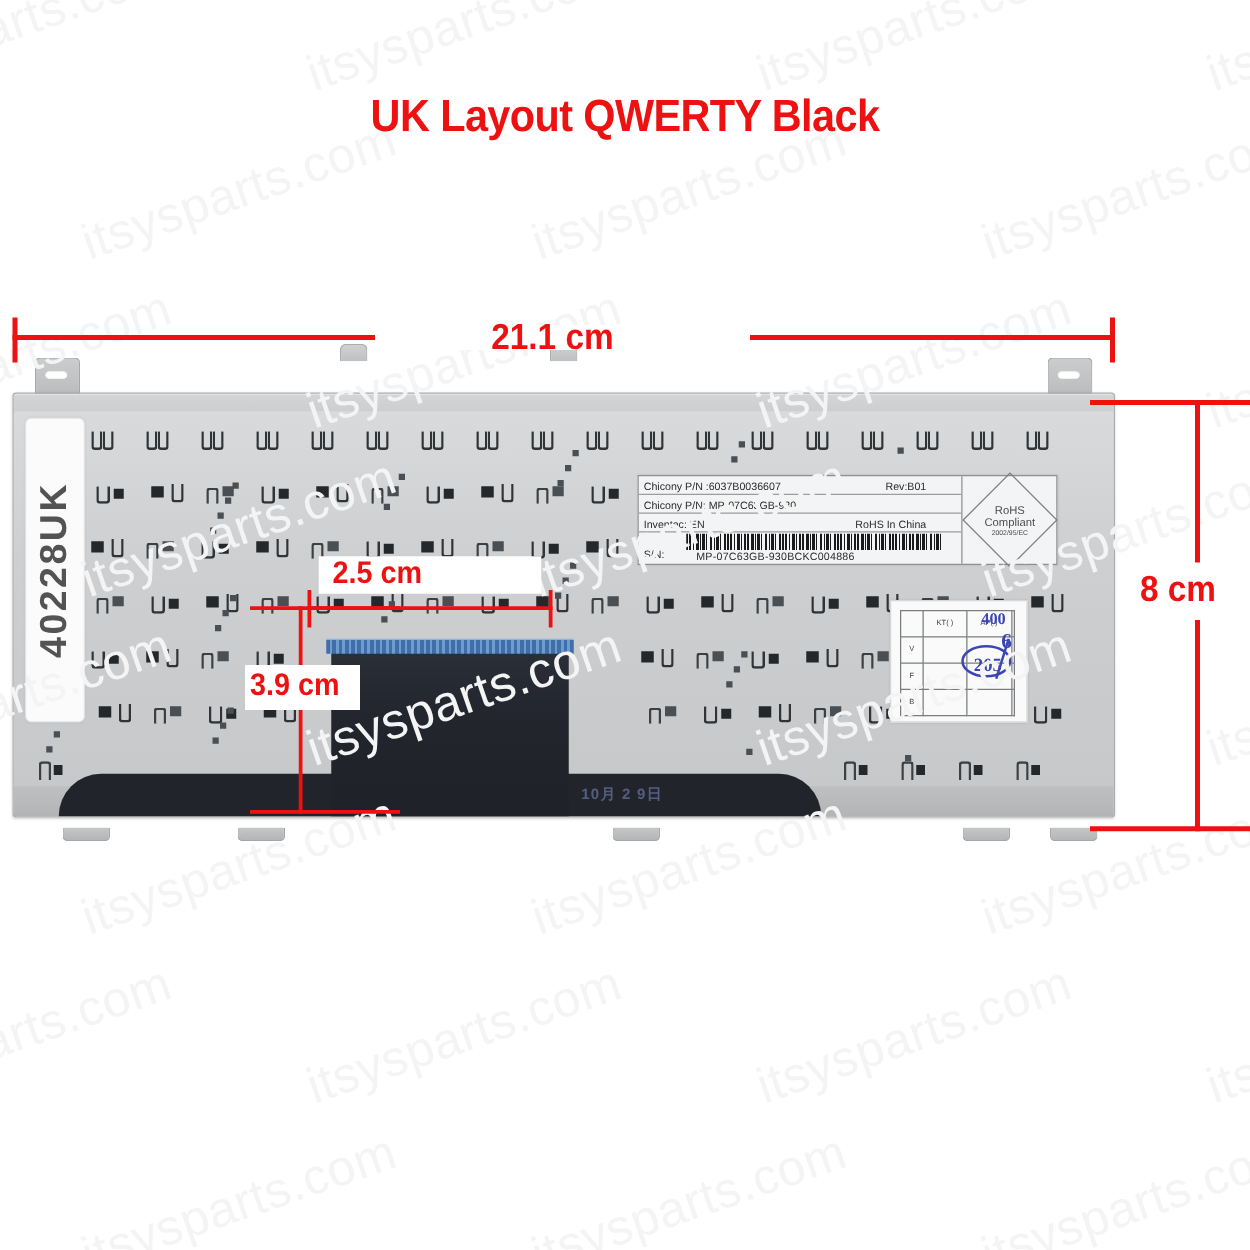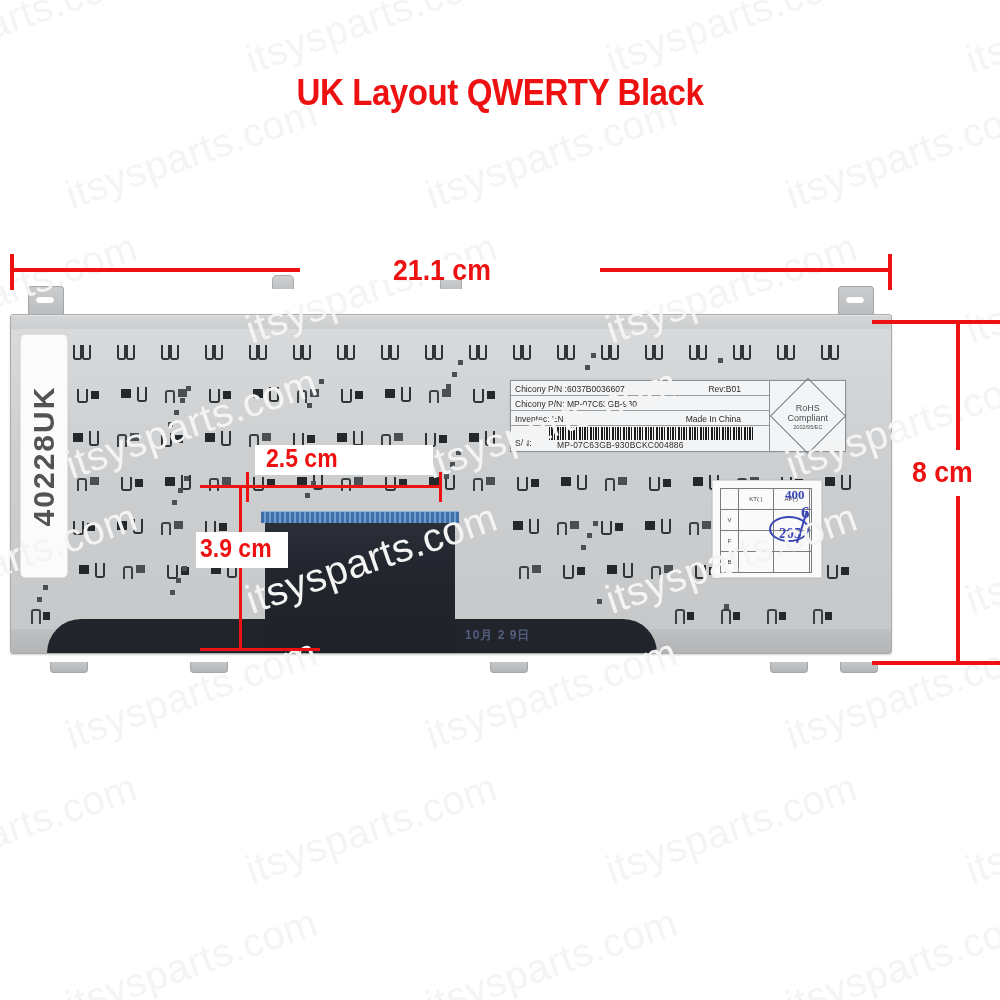--- a/index.html
+++ b/index.html
@@ -592,21 +592,21 @@
       <div class="label-row">
         <span>Chicony P/N :6037B0036607</span>
         <span class="rt">Rev:B01</span>
       </div>
       <div class="label-row">
         <span>Chicony P/N: MP-07C63GB-930</span>
         <span class="rt"></span>
       </div>
       <div class="label-row">
         <span>Inventec: EN</span>
-        <span class="rt">Made In China</span>
+        <span class="rt">RoHS In China</span>
       </div>
       <div id="label-sn-row">
         <div id="barcode"></div>
         <div id="sn-key">S/N:</div>
         <div id="sn-value">MP-07C63GB-930BCKC004886</div>
       </div>
     </div>
     <div id="rohs-box">
       <div id="rohs-diamond">
         <div id="rohs-inner">

